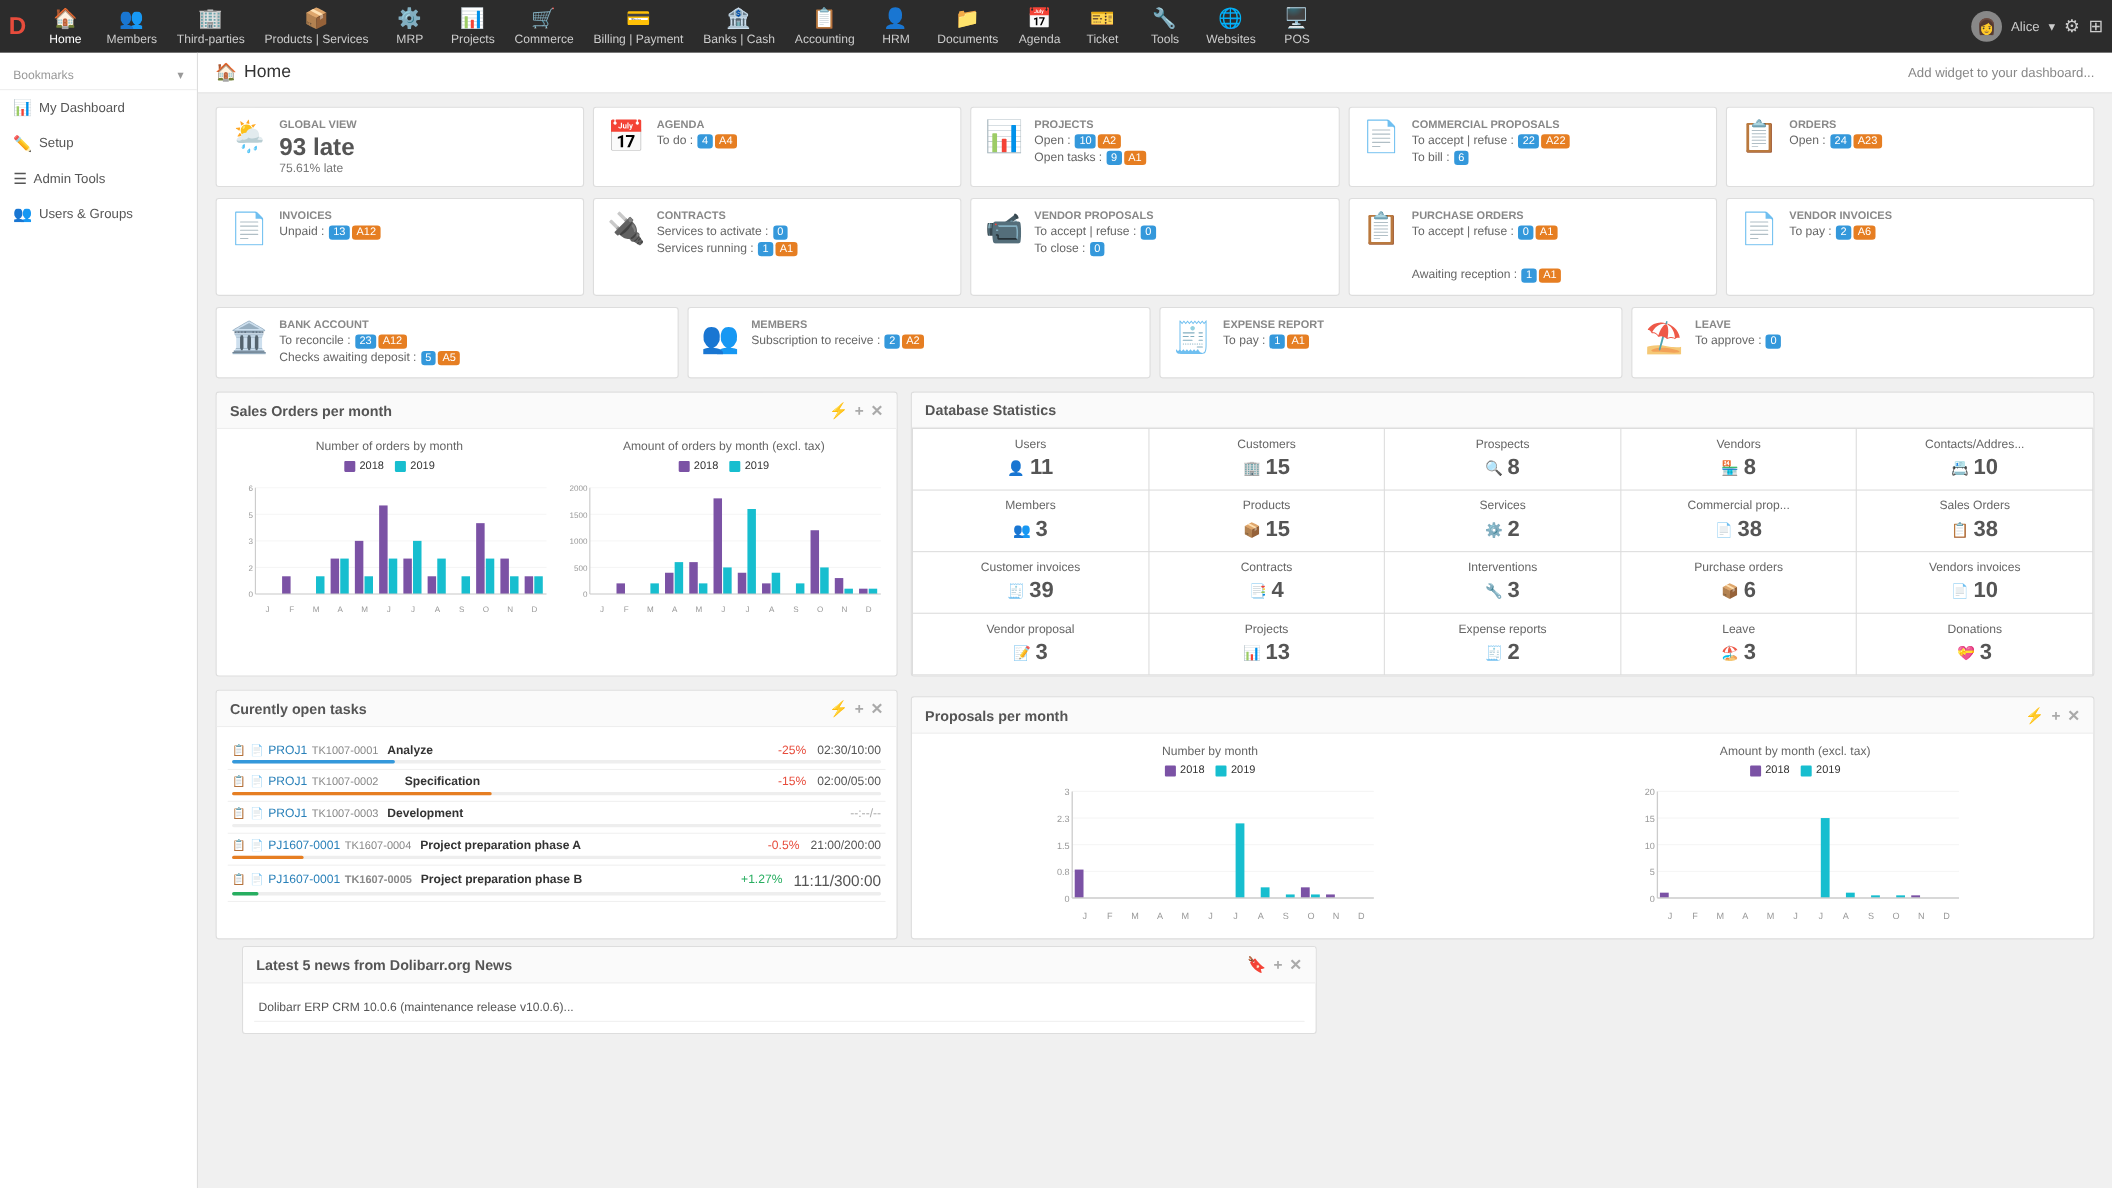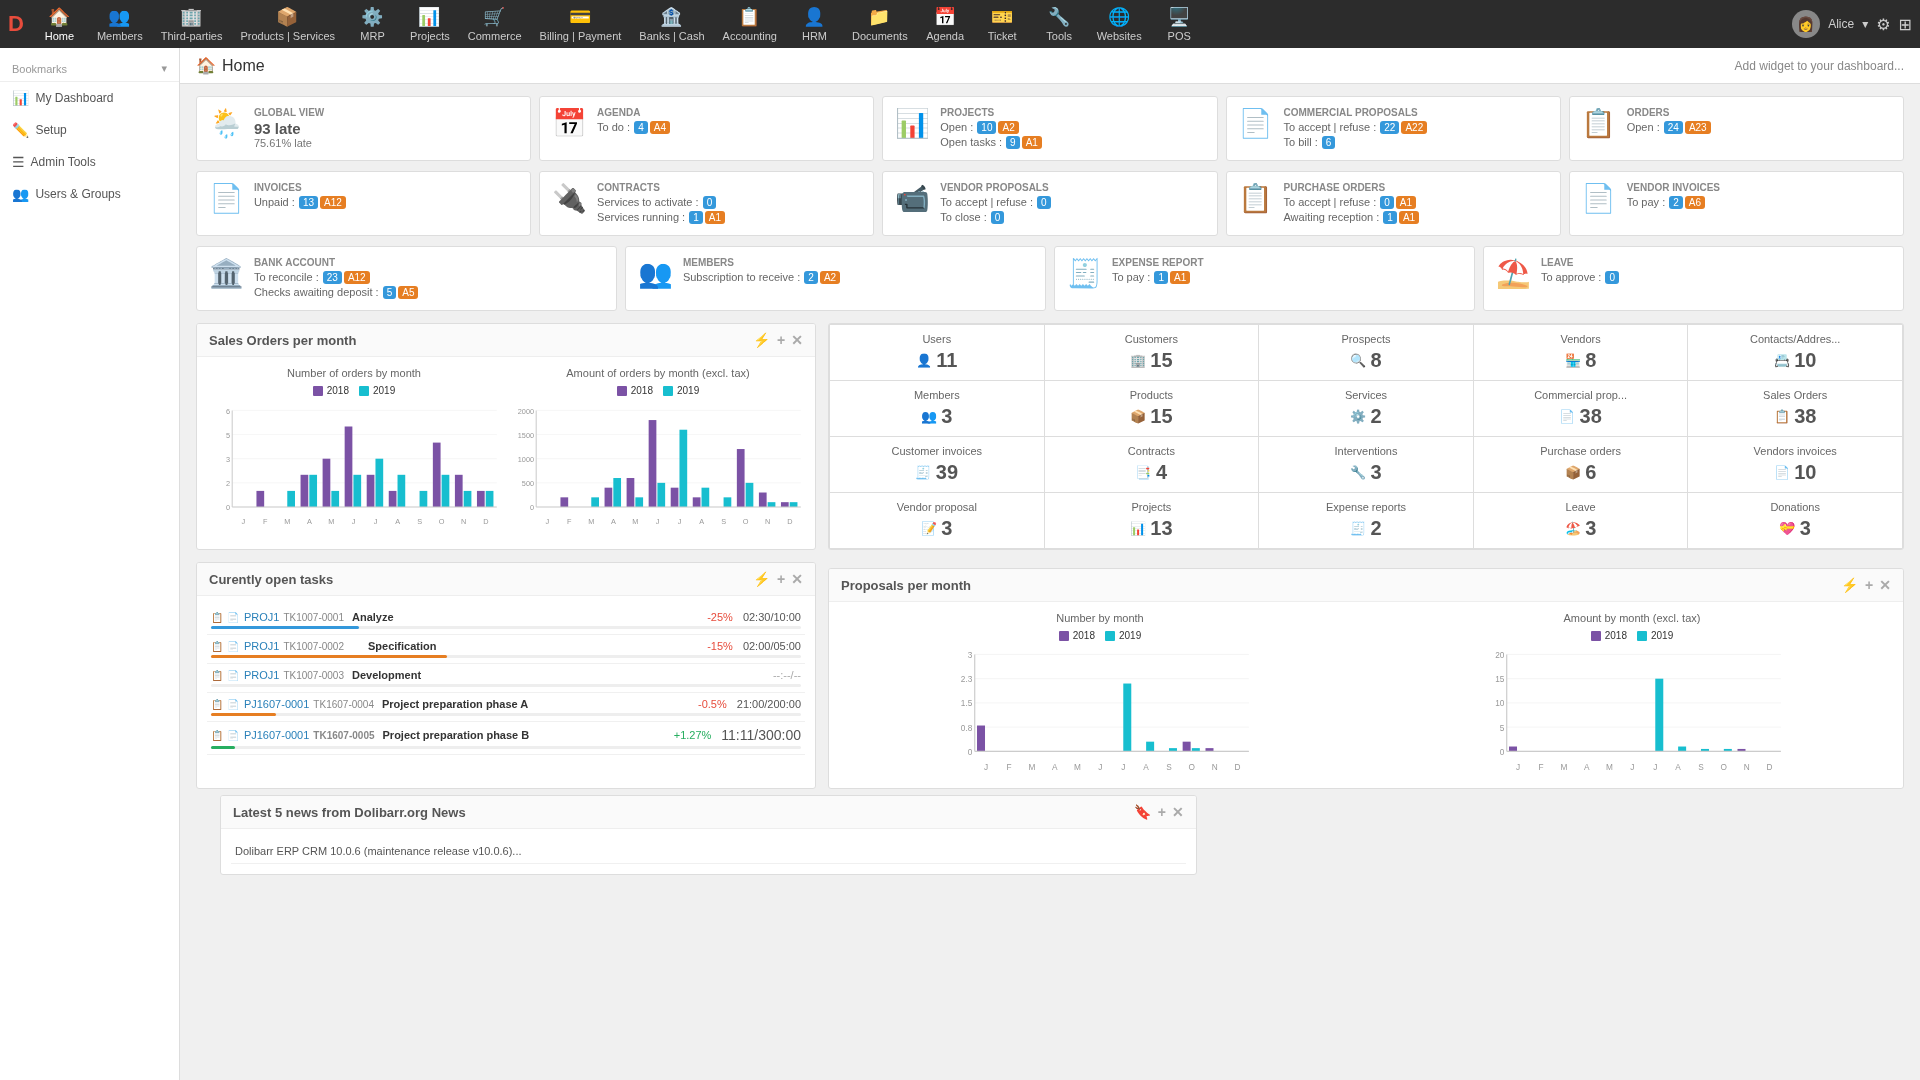--- a/index.html
+++ b/index.html
@@ -31,21 +31,21 @@
     .breadcrumb-home-icon { font-size: 16px; color: #888; }
     .breadcrumb-title { font-size: 16px; color: #333; font-weight: normal; }
     .add-widget { margin-left: auto; color: #888; font-size: 12px; cursor: pointer; }
 
     
     .widgets-row { display: flex; gap: 8px; padding: 12px 16px 6px; flex-wrap: wrap; }
     .widget-card { background: #fff; border: 1px solid #ddd; border-radius: 3px; padding: 10px 12px; flex: 1; min-width: 180px; cursor: pointer; display: flex; align-items: flex-start; gap: 10px; }
     .widget-icon { font-size: 28px; color: #888; flex-shrink: 0; }
     .widget-content { flex: 1; }
     .widget-title { font-size: 10px; color: #888; font-weight: bold; text-transform: uppercase; margin-bottom: 2px; }
-    .widget-value { font-size: 15px; font-weight: bold; color: #555; }
+    .widget-value { font-size: 22px; font-weight: bold; color: #555; }
     .widget-sub { font-size: 11px; color: #777; }
     .badge { display: inline-flex; align-items: center; gap: 2px; font-size: 10px; padding: 1px 4px; border-radius: 3px; margin: 1px; }
     .badge-blue { background: #3498db; color: #fff; }
     .badge-orange { background: #e67e22; color: #fff; }
 
     
     .panels-row { display: flex; gap: 12px; padding: 6px 16px; }
     .panel { background: #fff; border: 1px solid #ddd; border-radius: 3px; flex: 1; overflow: hidden; }
     .panel-header { display: flex; align-items: center; justify-content: space-between; padding: 8px 12px; border-bottom: 1px solid #eee; font-size: 13px; font-weight: bold; color: #555; background: #fafafa; }
     .panel-header-icons { display: flex; gap: 6px; color: #aaa; font-size: 14px; }
@@ -262,21 +262,21 @@
             <div class="widget-title">VENDOR PROPOSALS</div>
             <div style="font-size: 11px; color: rgb(102, 102, 102);">To accept | refuse : <span class="badge badge-blue">0</span></div>
             <div style="font-size: 11px; color: rgb(102, 102, 102);">To close : <span class="badge badge-blue">0</span></div>
           </div>
         </div>
         <div class="widget-card">
           <span class="widget-icon">📋</span>
           <div class="widget-content">
             <div class="widget-title">PURCHASE ORDERS</div>
             <div style="font-size: 11px; color: rgb(102, 102, 102);">To accept | refuse : <span class="badge badge-blue">0</span><span class="badge badge-orange">A1</span></div>
-            <div style="font-size: 11px; color: rgb(102, 102, 102);">Awaiting reception : <span class="badge badge-blue">1</span><span class="badge badge-orange">A1</span></div>
+            <div style="font-size: 11px; color: rgb(102, 102, 102); margin-top: 24px;">Awaiting reception : <span class="badge badge-blue">1</span><span class="badge badge-orange">A1</span></div>
           </div>
         </div>
         <div class="widget-card">
           <span class="widget-icon">📄</span>
           <div class="widget-content">
             <div class="widget-title">VENDOR INVOICES</div>
             <div style="font-size: 11px; color: rgb(102, 102, 102);">To pay : <span class="badge badge-blue">2</span><span class="badge badge-orange">A6</span></div>
           </div>
         </div>
       </div>
@@ -440,20 +440,23 @@
                   <text x="265.5" y="116" font-size="7" fill="#999" text-anchor="middle">D</text>
                   <line x1="24" y1="8" x2="24" y2="100" stroke="#ccc" stroke-width="1"></line>
                   <line x1="24" y1="100" x2="276" y2="100" stroke="#ccc" stroke-width="1"></line>
                 </svg>
             </div>
           </div>
         </div>
       </div>
 
       <div class="panel db-stats-panel">
+        <div class="panel-header">
+          <span>Database Statistics</span>
+        </div>
         <div id="db-stats-grid" style="border:1px solid #ddd; display:grid; grid-template-columns:repeat(5,1fr); gap:1px; background:#ddd;">
             <div class="db-stat-cell">
               <div class="db-stat-label">Users</div>
               <div class="db-stat-value">
                 <span class="db-stat-icon">👤</span>
                 <span>11</span>
               </div>
             </div>
             <div class="db-stat-cell">
               <div class="db-stat-label">Customers</div>

